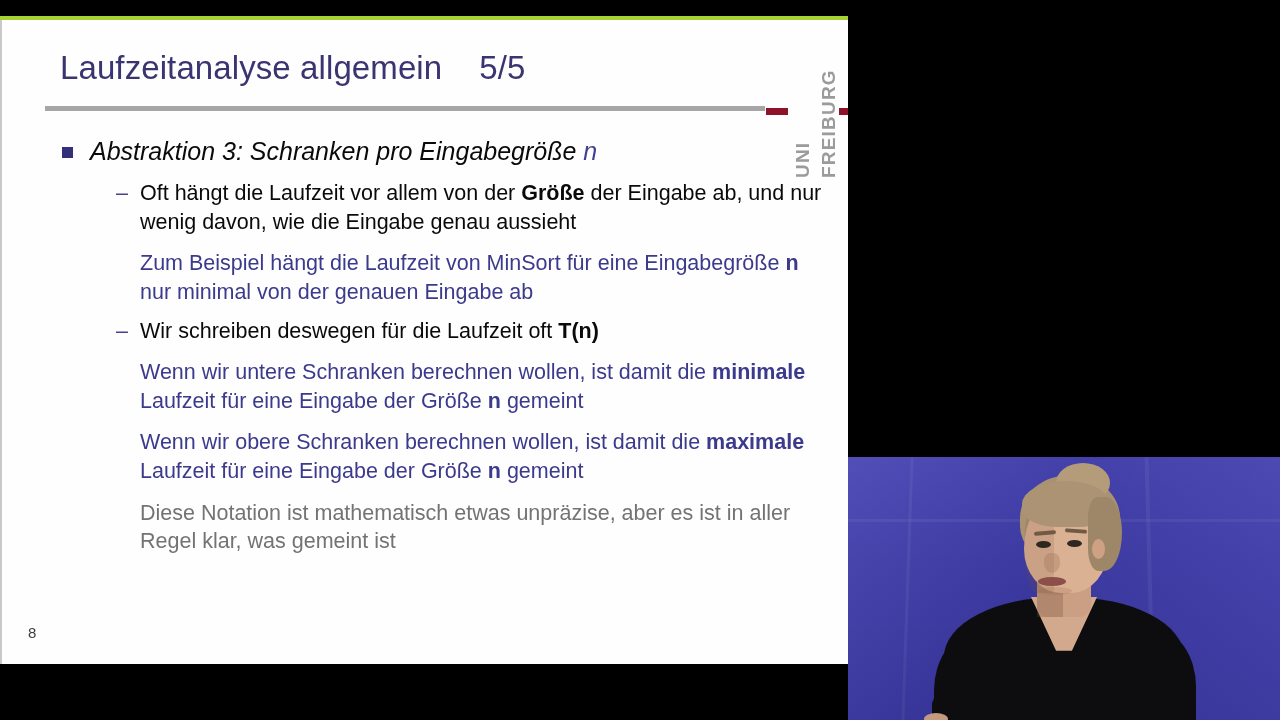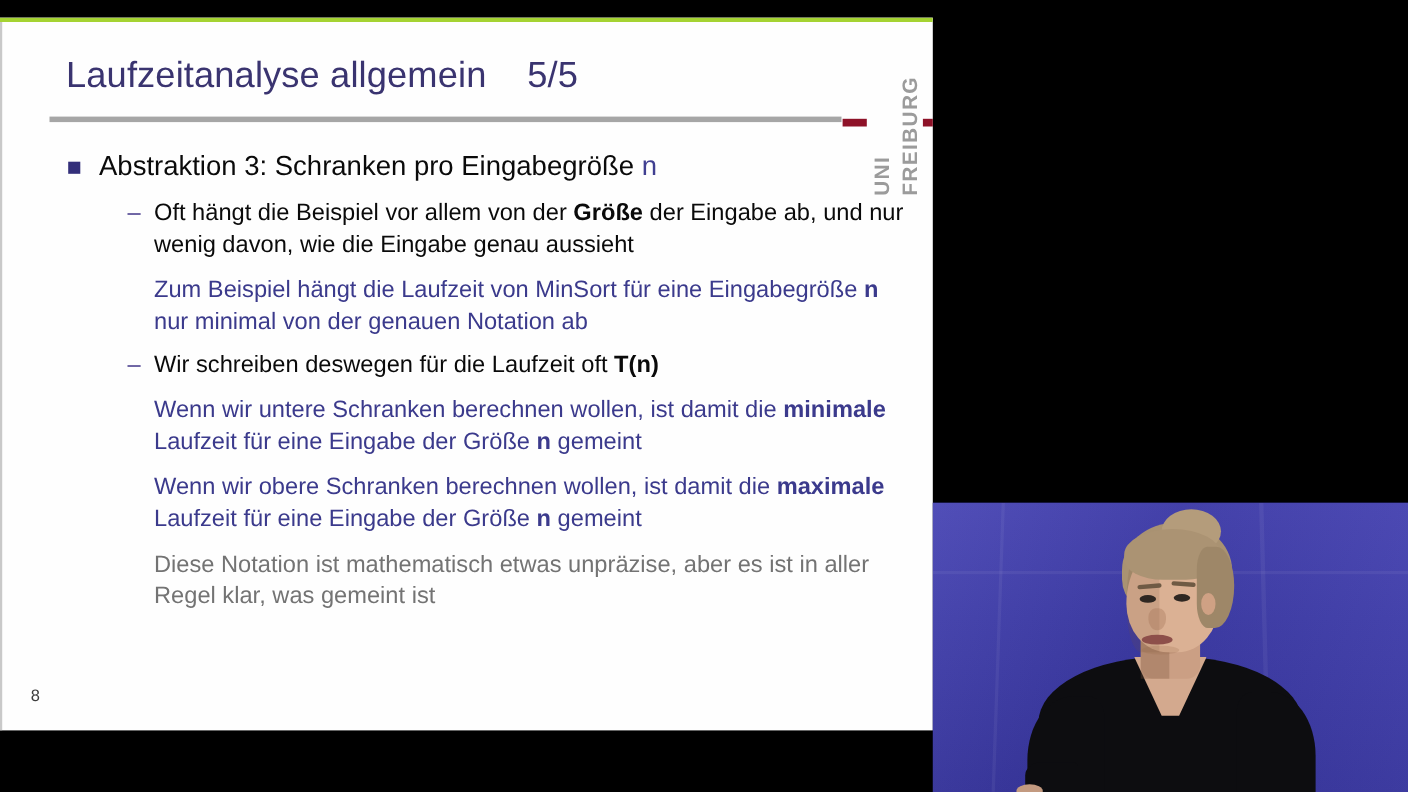--- a/index.html
+++ b/index.html
@@ -92,20 +92,21 @@
     width:848px;
   }
 
   .lvl1 {
     position:relative;
     padding-left:90px;
     font-size:25px;
     color:#0a0a0a;
     line-height:1.25;
     margin-bottom:12px;
+    font-style:italic;
   }
   .lvl1 .bullet-square {
     position:absolute;
     left:62px; top:11px;
     width:11px; height:11px;
     background:#332f7a;
   }
   .lvl1 .accent-n { color:#403f91; }
 
   .lvl2 {
@@ -334,25 +335,25 @@
 
     <div id="body-content">
 
       <div class="lvl1">
         <span class="bullet-square"></span>
         <span>Abstraktion 3: Schranken pro Eingabegröße </span><span class="accent-n">n</span>
       </div>
 
       <div class="lvl2">
         <span class="bullet-dash">–</span>
-        <span>Oft hängt die Beispiel vor allem von der </span><b>Größe</b><span> der Eingabe ab, und nur wenig davon, wie die Eingabe genau aussieht</span>
+        <span>Oft hängt die Laufzeit vor allem von der </span><b>Größe</b><span> der Eingabe ab, und nur wenig davon, wie die Eingabe genau aussieht</span>
       </div>
 
       <div class="lvl3">
-        <span>Zum Beispiel hängt die Laufzeit von MinSort für eine Eingabegröße </span><b>n</b><span> nur minimal von der genauen Notation ab</span>
+        <span>Zum Beispiel hängt die Laufzeit von MinSort für eine Eingabegröße </span><b>n</b><span> nur minimal von der genauen Eingabe ab</span>
       </div>
 
       <div class="lvl2">
         <span class="bullet-dash">–</span>
         <span>Wir schreiben deswegen für die Laufzeit oft </span><b>T(n)</b>
       </div>
 
       <div class="lvl3">
         <span>Wenn wir untere Schranken berechnen wollen, ist damit die </span><b>minimale</b><span> Laufzeit für eine Eingabe der Größe </span><b>n</b><span> gemeint</span>
       </div>

